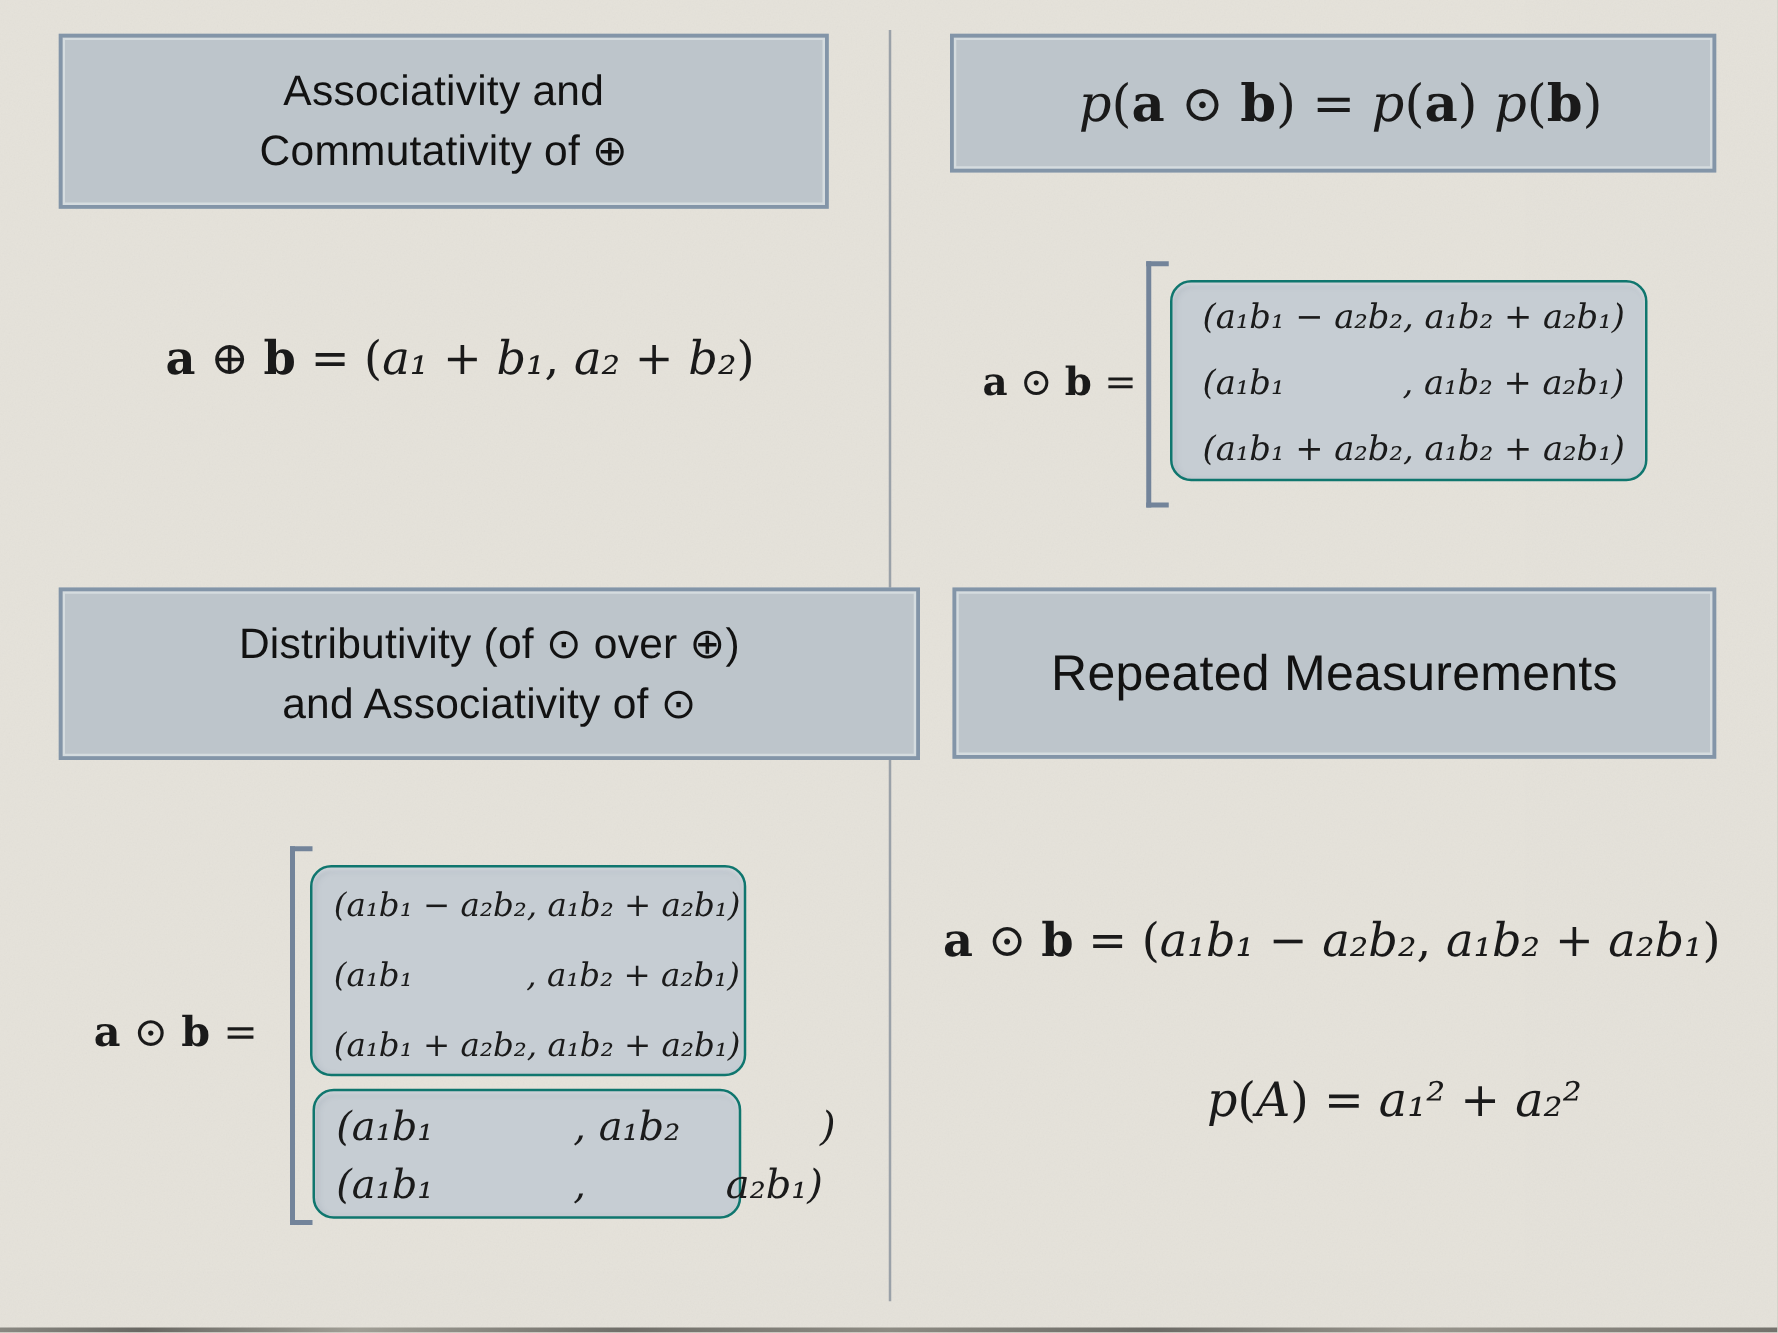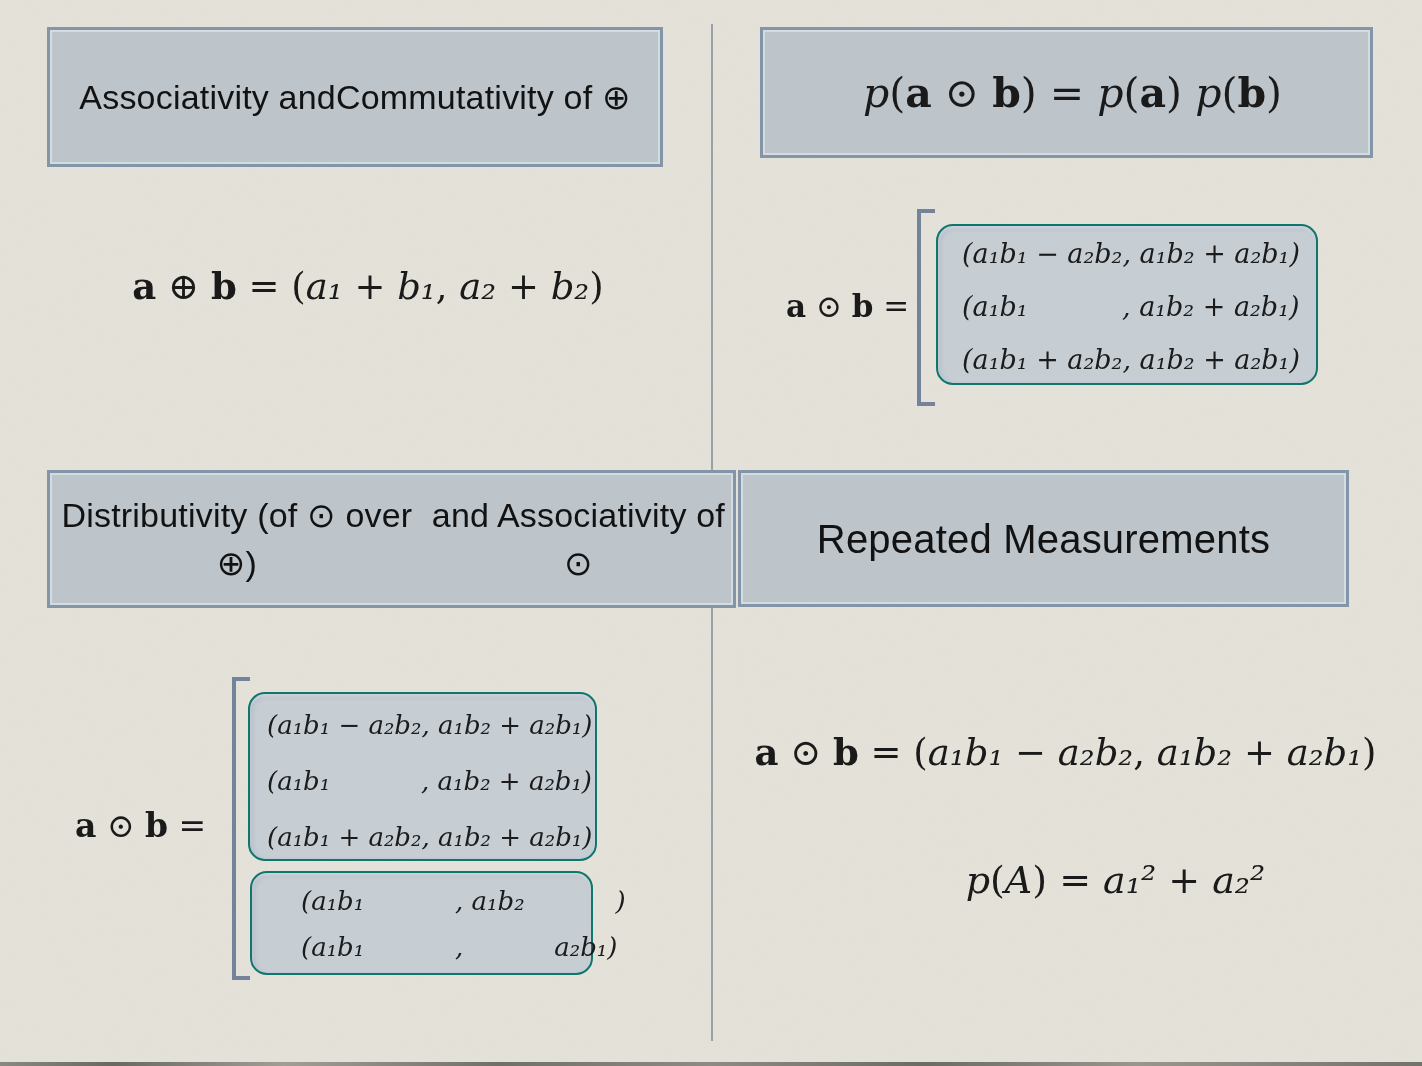--- a/index.html
+++ b/index.html
@@ -15,33 +15,33 @@
     position:absolute;left:711px;top:24px;width:2px;height:1017px;
     background:#9aa1a8;
   }
   
   .panel{
     position:absolute;
     background:#bdc5cb;
     border:3px solid #8395a8;
     box-shadow:inset 0 0 0 2px rgba(233,238,241,0.55);
     box-sizing:border-box;
-    display:flex;flex-direction:row;justify-content:center;align-items:center;
+    display:flex;flex-direction:column;justify-content:center;align-items:center;
     text-align:center;
   }
   .title-line{
     font-size:34px;line-height:48px;color:#121212;
     font-family:"Liberation Sans","DejaVu Sans",sans-serif;
     letter-spacing:0.2px;
   }
   .big-title{font-size:40px;line-height:50px;}
   .pos-lt1{left:47px;top:27px;width:616px;height:140px;}
   .pos-lt2{left:47px;top:470px;width:689px;height:138px;}
-  .pos-rt1{left:760px;top:27px;width:613px;height:131px;padding-left:12px;}
-  .pos-rt2{left:738px;top:470px;width:611px;height:137px;}
+  .pos-rt1{left:760px;top:27px;width:613px;height:111px;padding-left:12px;}
+  .pos-rt2{left:762px;top:470px;width:611px;height:137px;}
 
   
   .math{
     position:absolute;
     font-family:"DejaVu Serif","DejaVu Sans",serif;
     color:#1a1a1a;font-style:normal;
   }
   .seg-bf{font-weight:bold;font-style:normal;}
   .seg-it{font-style:italic;}
   .seg-rm{font-style:normal;}
@@ -73,21 +73,21 @@
   .pos-lbox1{left:248px;top:692px;width:349px;height:169px;padding:3px 0 0 17px;}
   .pos-lbox2{left:250px;top:871px;width:343px;height:104px;padding:5px 0 0 17px;}
   .pos-rbox1{left:936px;top:224px;width:382px;height:161px;padding:1px 0 0 24px;}
   .pill-line{
     position:static;
     font-family:"DejaVu Serif","DejaVu Sans",serif;
     font-style:italic;color:#1b1b1b;
     white-space:pre;
   }
   .lh56{font-size:26px;line-height:56px;}
-  .lh46{font-size:26px;line-height:46px;margin-left:32px;}
+  .lh46{font-size:32px;line-height:46px;}
   .lh53{font-size:27px;line-height:53px;}
 
   .bottom-edge{
     position:absolute;left:0;bottom:0;width:1422px;height:4px;opacity:0.75;
     background:linear-gradient(90deg,#6b6a64 0%,#403f3b 8%,#8a887f 20%,#4a4944 35%,#706e66 50%,#44433f 65%,#807d74 80%,#4e4c47 100%);
   }
 </style>
 </head>
 <body>
 

